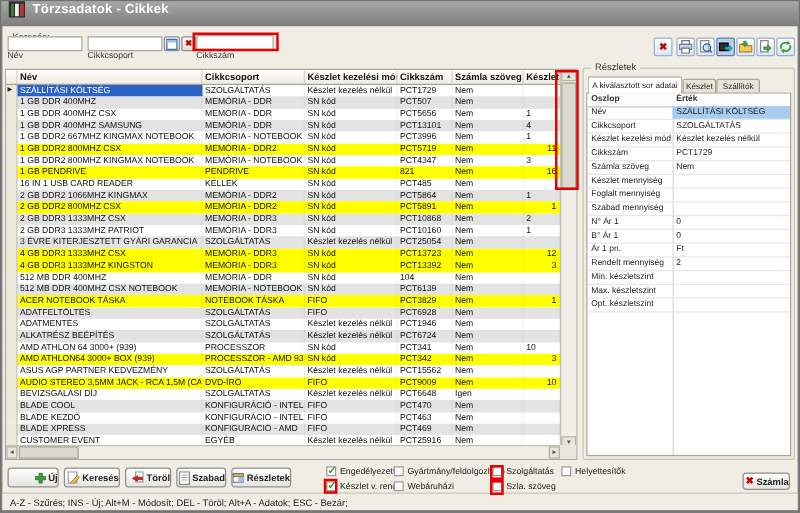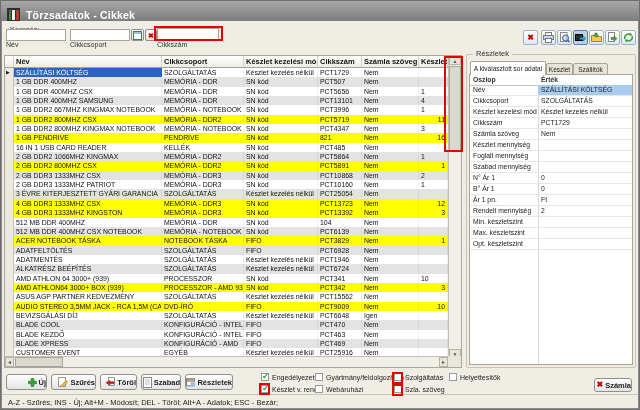--- a/index.html
+++ b/index.html
@@ -1,20 +1,20 @@
 <!DOCTYPE html>
 <html><head>
 <meta charset="utf-8">
 <style>
   html,body{margin:0;padding:0;background:#555;}
   #win{position:relative;width:640px;height:410px;background:#8a8a8a;overflow:hidden;
        font-family:"Liberation Sans",sans-serif;box-shadow:inset 0 0 0 1px #6f6f6f;}
   
   .titlebar{position:absolute;left:1px;top:1px;right:1px;height:20px;
-            background:linear-gradient(#a7a7a7,#7d7d7d);display:flex;align-items:flex-end;padding-left:6px;}
+            background:linear-gradient(#a7a7a7,#7d7d7d);display:flex;align-items:flex-start;padding-left:6px;}
   .app-ico{width:13px;height:13px;background:#2e2e2e;display:inline-flex;gap:1px;padding:1.5px;box-sizing:border-box;}
   .app-ico i{flex:1;display:block;}
   .app-ico i:nth-child(1){background:#3c8a33;}
   .app-ico i:nth-child(2){background:#efefef;}
   .app-ico i:nth-child(3){background:#b23a30;}
   .title{color:#fff;font-size:10.5px;font-weight:bold;margin-left:6px;letter-spacing:.2px;}
   
   .client{position:absolute;left:2px;right:2px;top:21px;bottom:2px;background:#efede4;}
   
   .s-label{position:absolute;left:10px;top:25px;font-size:7.5px;color:#333;}
@@ -561,21 +561,21 @@
     <svg width="9" height="9" viewBox="0 0 9 9">
       <path d="M3.2 0.5 h2.6 v2.7 h2.7 v2.6 h-2.7 v2.7 h-2.6 v-2.7 h-2.7 v-2.6 h2.7 z" fill="#37a337" stroke="#1f6e1f" stroke-width="0.6"></path>
     </svg>
     <span>Új</span>
   </span>
   <span class="abtn" id="btn-modosit">
     <svg width="10" height="10" viewBox="0 0 10 10">
       <rect x="0.5" y="0.5" width="7" height="9" fill="#fff" stroke="#999" stroke-width="1"></rect>
       <path d="M3 8.5 l5-5 1.5 1.5 -5 5 -2 .5 z" fill="#eebd3e" stroke="#96731c" stroke-width="0.6"></path>
     </svg>
-    <span>Szűrés</span>
+    <span>Keresés</span>
   </span>
   <span class="abtn" id="btn-torol">
     <svg width="10" height="10" viewBox="0 0 10 10">
       <rect x="3.5" y="0.5" width="6" height="8" fill="#fff" stroke="#999" stroke-width="1"></rect>
       <path d="M5 3.5 v1.2 h4 v2 h-4 v1.2 l-4.2-2.2 z" fill="#cc2424" stroke="#8a1414" stroke-width="0.5"></path>
     </svg>
     <span>Töröl</span>
   </span>
   <span class="abtn" id="btn-adatok">
     <svg width="9" height="11" viewBox="0 0 9 11">

